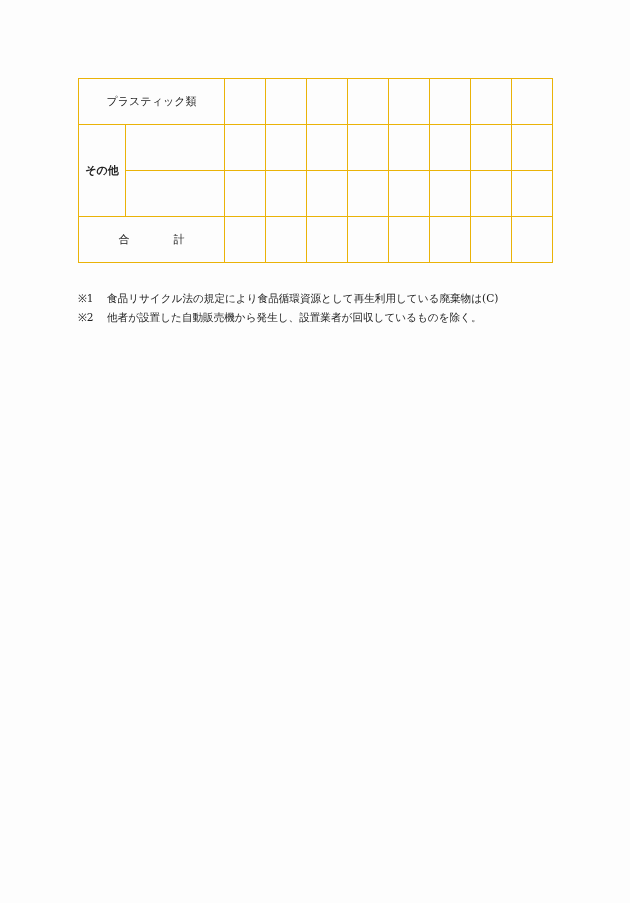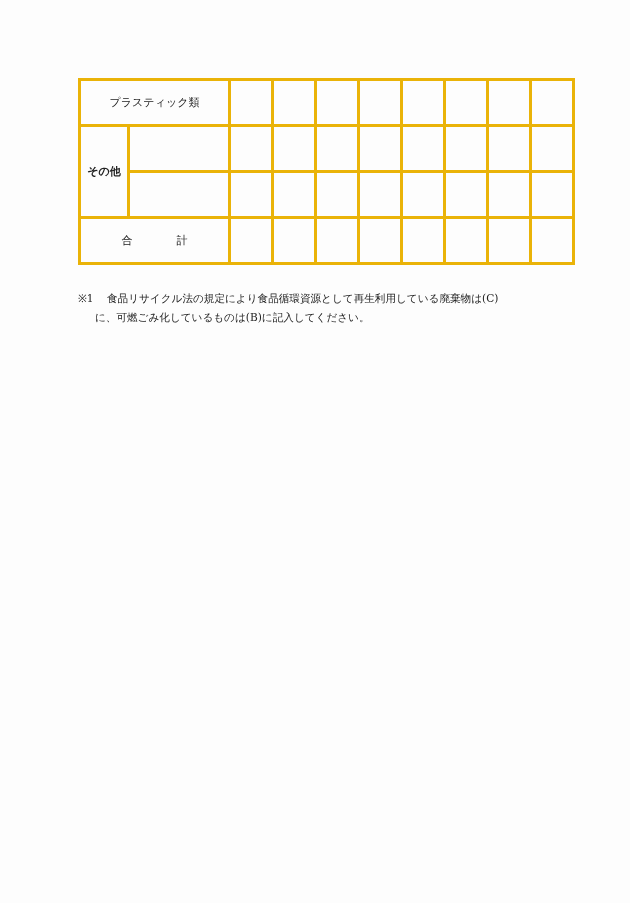--- a/index.html
+++ b/index.html
@@ -1,20 +1,20 @@
 <!DOCTYPE html>
 <html><head>
   <meta charset="utf-8">
   <style>
     html, body { margin: 0; padding: 0; background: #fdfdfd; }
     body { width: 630px; height: 903px; position: relative; overflow: hidden;
            font-family: "DejaVu Serif", "Liberation Serif", serif; color: #222; }
     table.grid { position: absolute; left: 78px; top: 78px; border-collapse: collapse;
                  table-layout: fixed; }
-    table.grid td { border: 3px solid #eab308; padding: 0; font-size: 11px; text-align: center; vertical-align: middle; }
+    table.grid td { border: 1px solid #eab308; padding: 0; font-size: 11px; text-align: center; vertical-align: middle; }
     .h-row { height: 46px; }
     .label-full { width: 145px; }
     .label-sub { width: 46px; font-weight: bold; }
     .label-sub2 { width: 98px; }
     .dcell { width: 40px; }
     .total { letter-spacing: 0; }
     .total span.gap { display: inline-block; width: 44px; }
     .notes { position: absolute; left: 78px; top: 289px; font-size: 10.6px; line-height: 18.5px; white-space: nowrap; }
     .note-line.indent { padding-left: 17px; }
     .mark { display: inline-block; width: 29px; }
@@ -67,14 +67,14 @@
     <td class="dcell"></td>
     <td class="dcell"></td>
     <td class="dcell"></td>
     <td class="dcell"></td>
   </tr>
 </tbody>
   </table>
 
 <div class="notes">
   <div class="note-line"><span class="mark">※1</span><span>食品リサイクル法の規定により食品循環資源として再生利用している廃棄物は(C)</span></div>
-  <div class="note-line indent"><span>に、可燃ごみ化しているものは(B)に記入してください。</span></div>
+  <div class="note-line"><span class="mark">※2</span><span>他者が設置した自動販売機から発生し、設置業者が回収しているものを除く。</span></div>
 </div>
 
 </body></html>

